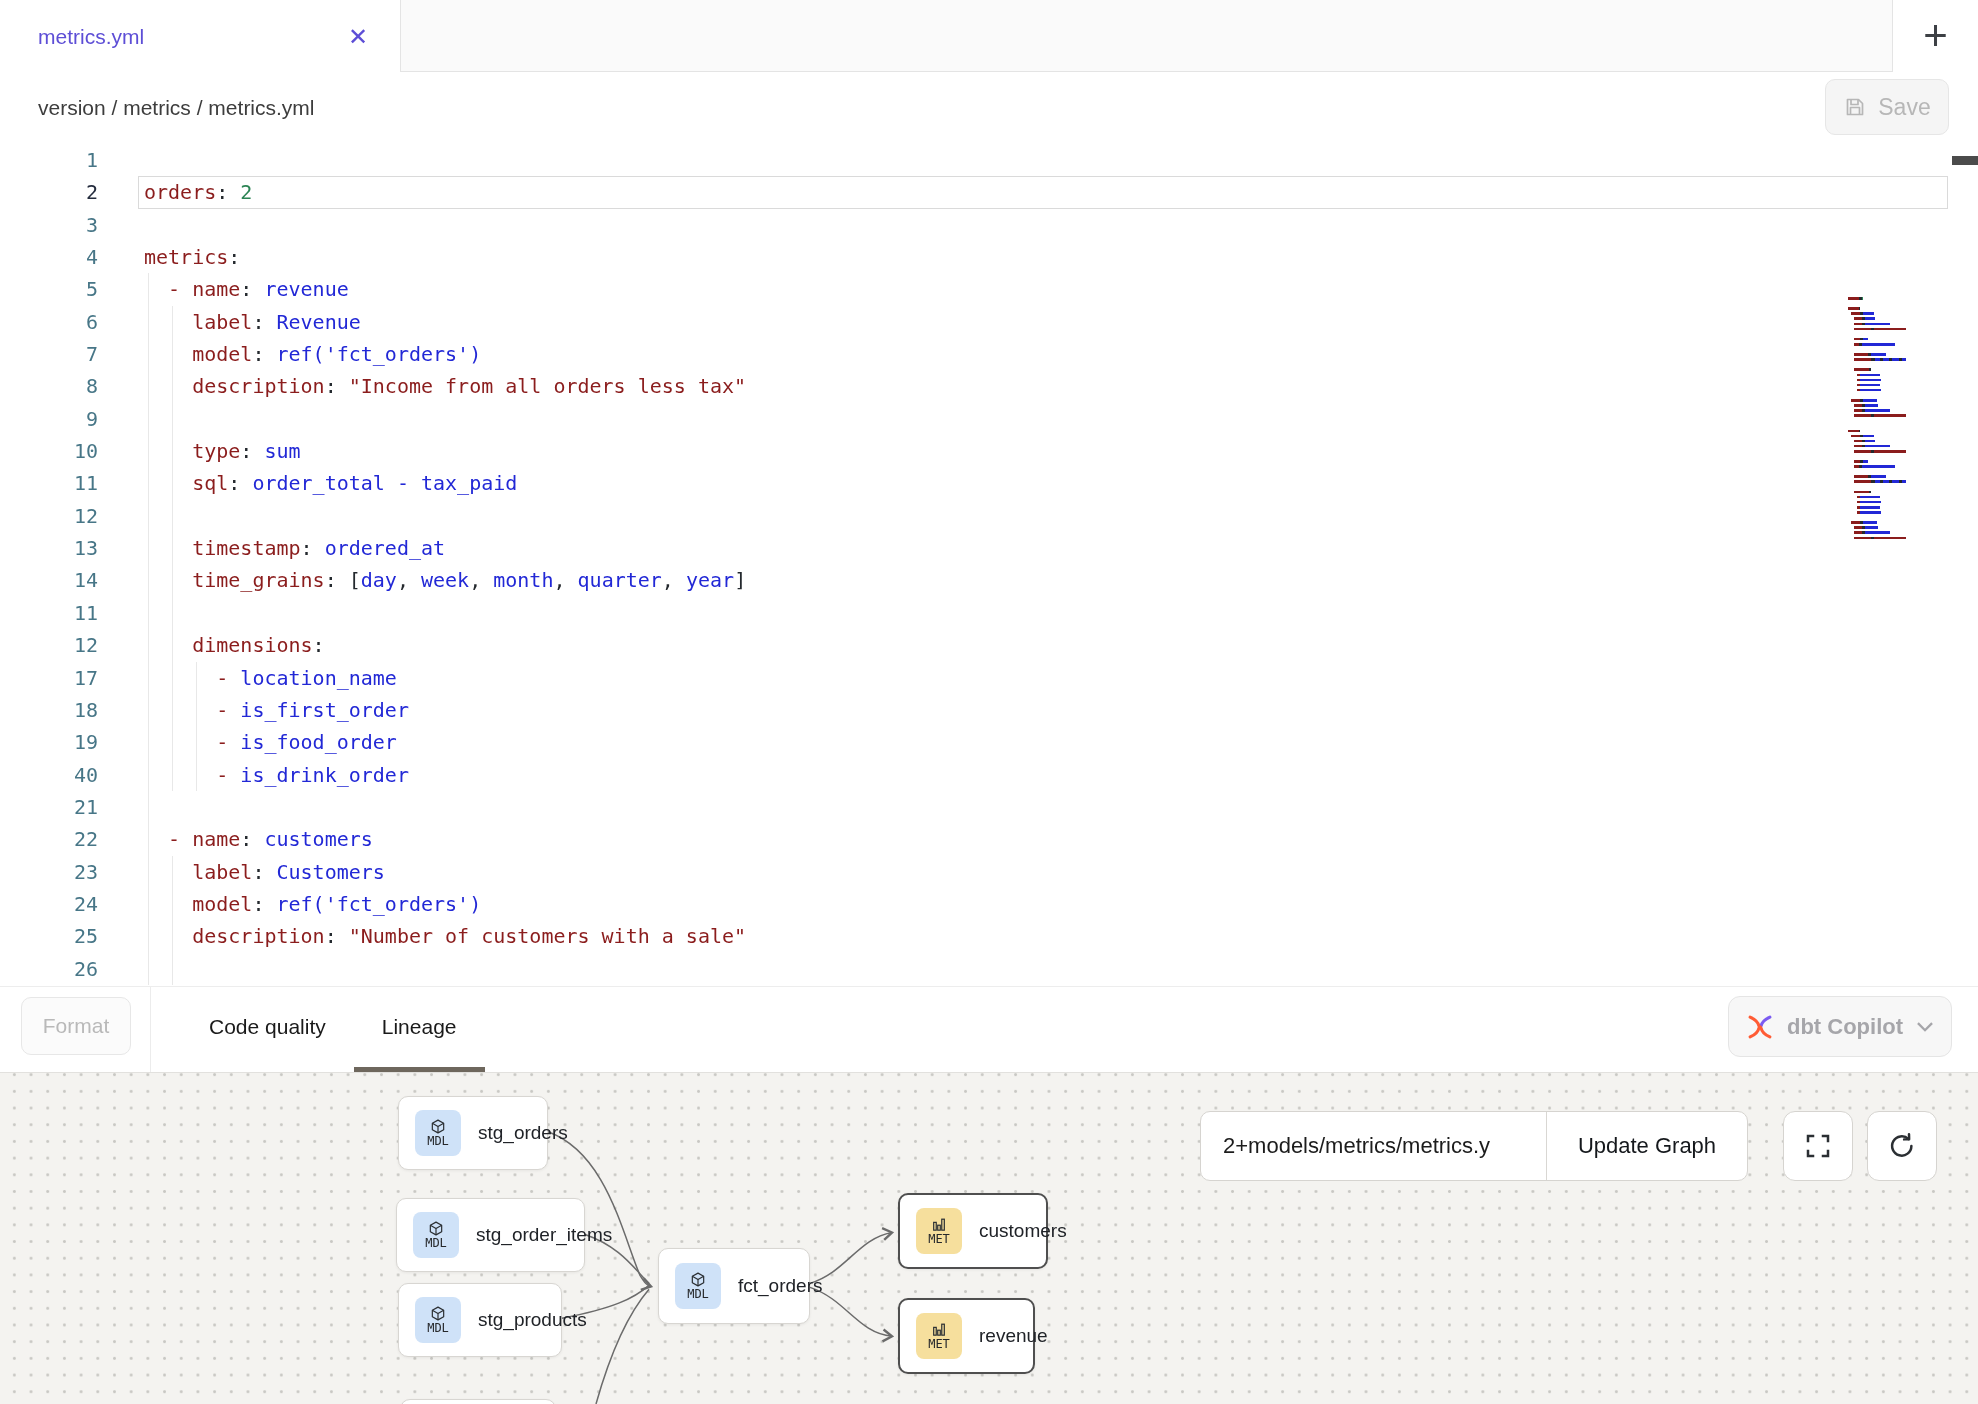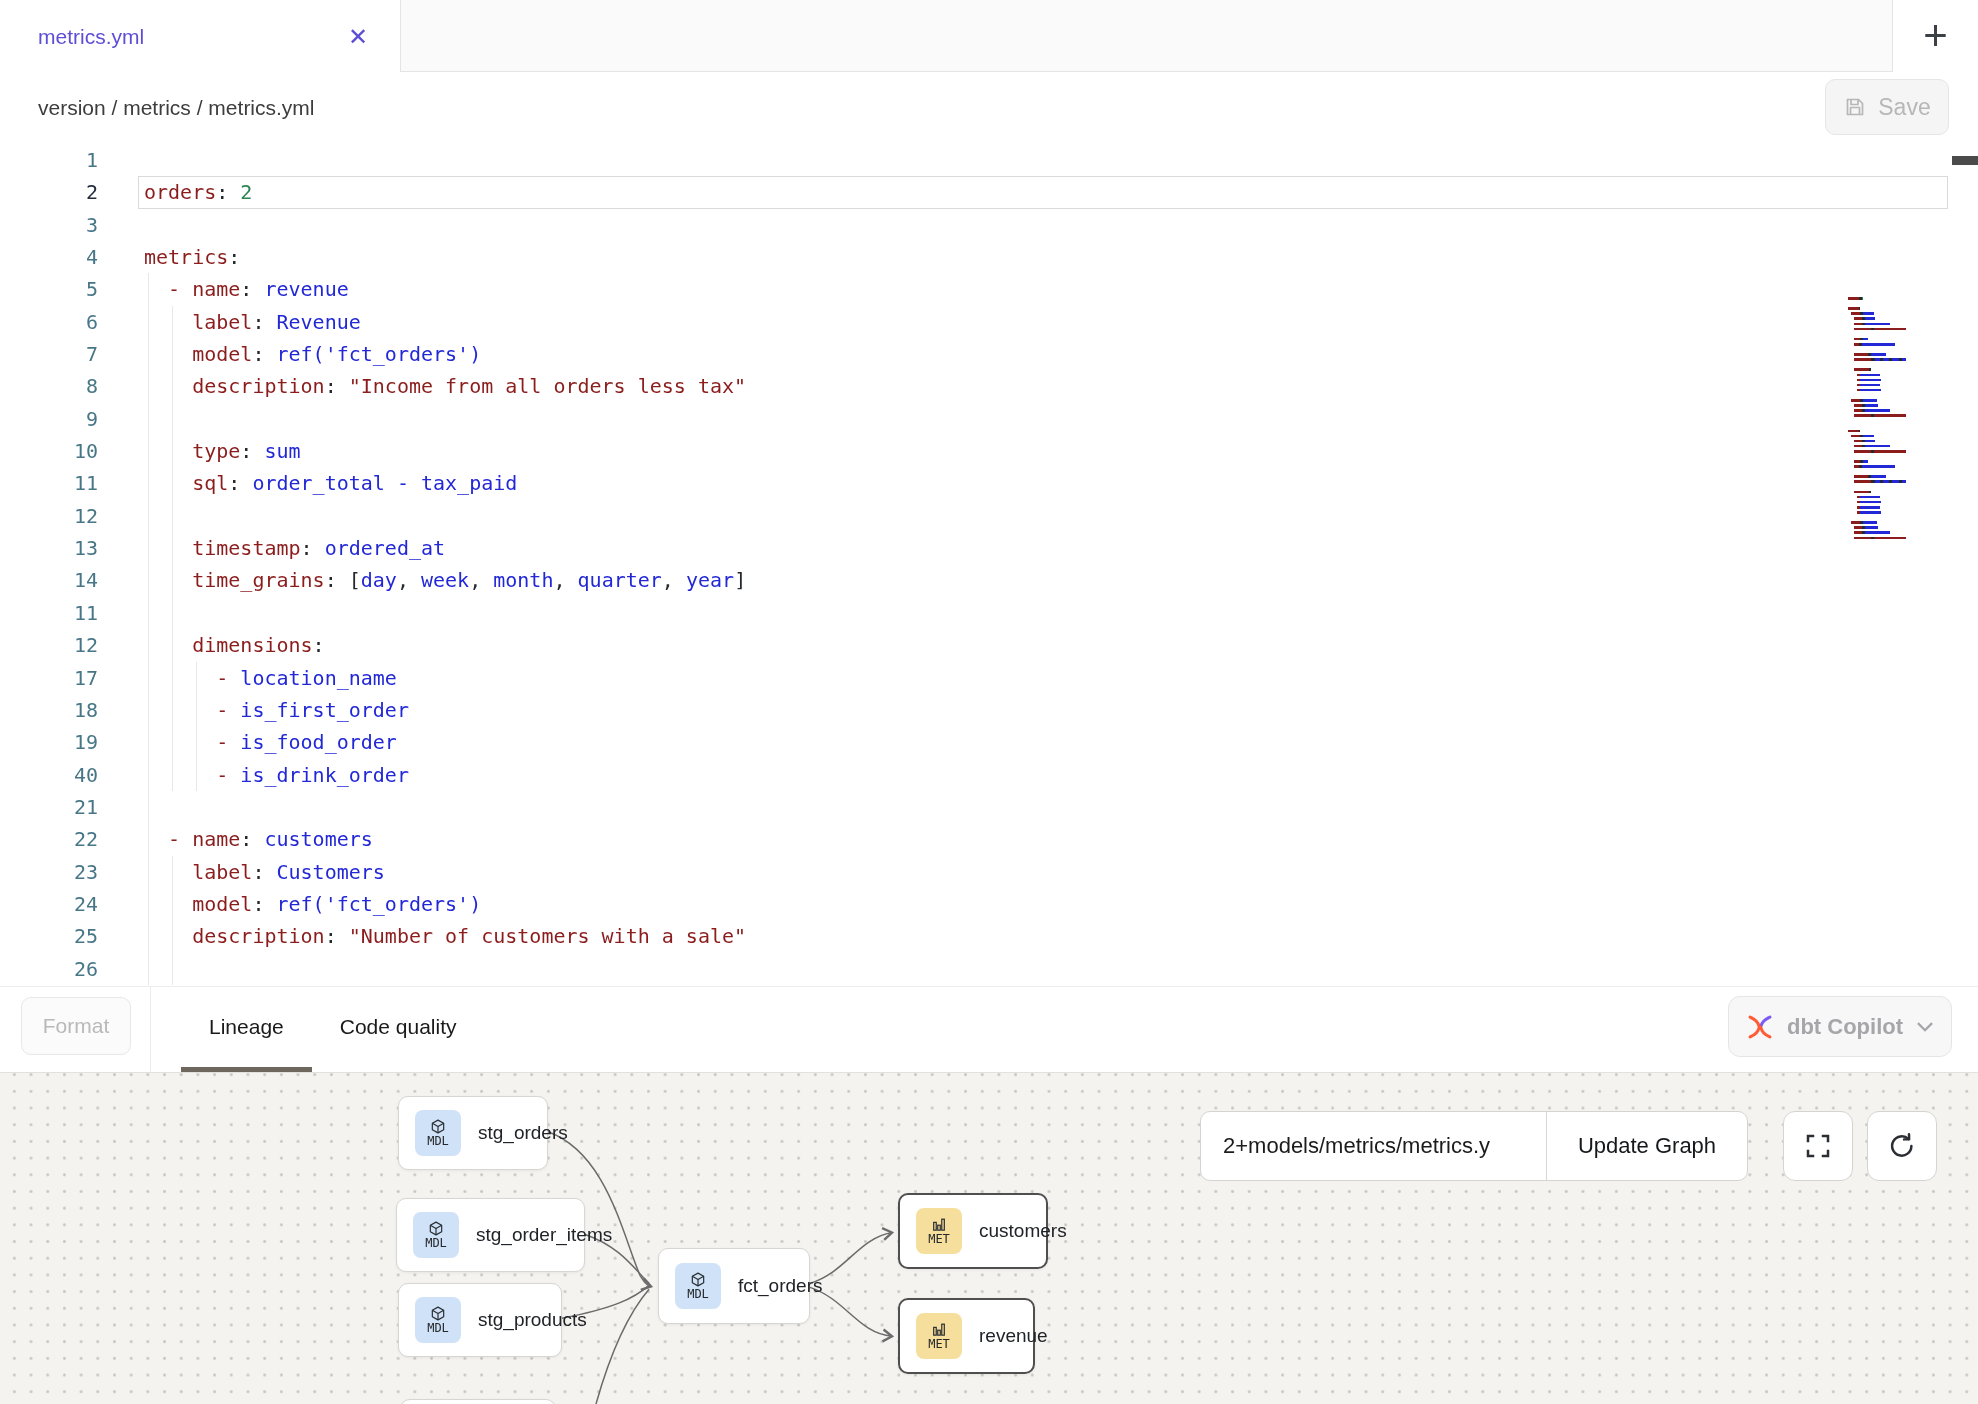--- a/index.html
+++ b/index.html
@@ -181,22 +181,22 @@
         <div class="mm-line"><span class="mm-tk tk-w mm-sp" style="width: 6px;"></span><span class="mm-tk tk-k" style="width: 16.5px;"></span><span class="mm-tk tk-p" style="width: 3px;"></span><span class="mm-tk tk-s" style="width: 49.5px;"></span></div>
         <div class="mm-line"></div>
       </div>
     <div class="scroll-thumb"></div>
   </div>
 
   <div class="toolbar">
     <button class="format-btn">Format</button>
     <div class="tb-divider"></div>
     <div class="tb-tabs">
+        <div class="tb-tab">Code quality</div>
         <div class="tb-tab active">Lineage</div>
-        <div class="tb-tab">Code quality</div>
       </div>
     <div class="copilot-btn">
       <svg class="logo" viewBox="0 0 24 24" fill="none" stroke-width="2.6" stroke-linecap="round">
         <path d="M3.5 3.5 C9 6 10.5 8 11 11" stroke="var(--copilot-orange)"></path>
         <path d="M20.5 3.5 C15 6 13.5 8 13 11" stroke="var(--copilot-purple)"></path>
         <path d="M3.5 20.5 C9 18 10.5 16 11 13" stroke="var(--copilot-orange)"></path>
         <path d="M20.5 20.5 C15 18 13.5 16 13 13" stroke="var(--copilot-orange)"></path>
         <circle cx="12" cy="12" r="1.6" fill="var(--copilot-orange)" stroke="none"></circle>
       </svg>
       <span class="cp-label">dbt Copilot</span>

